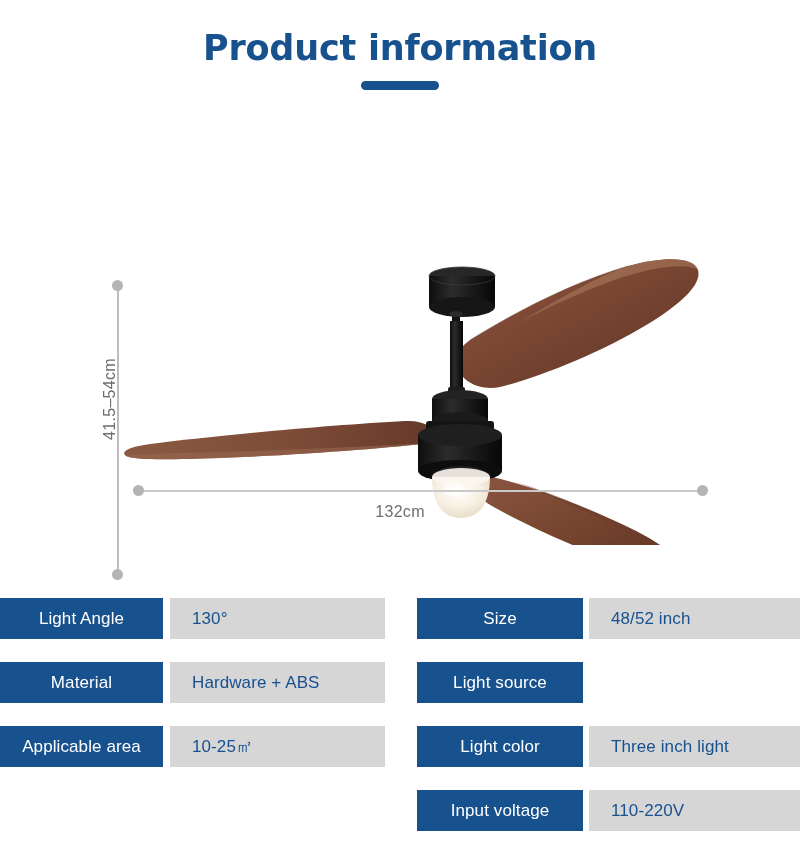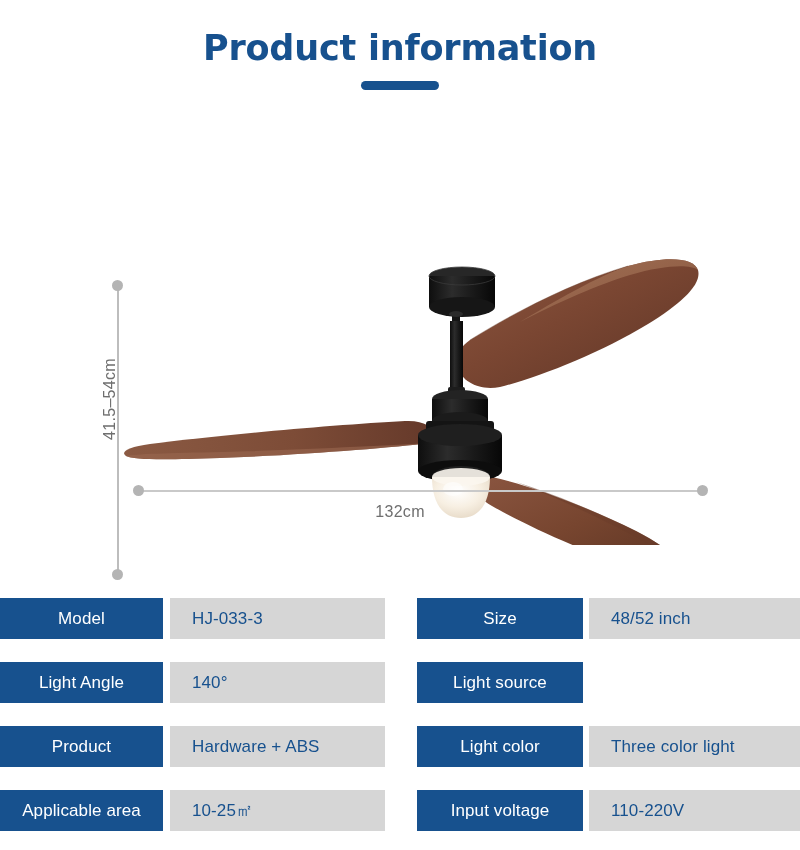--- a/index.html
+++ b/index.html
@@ -199,50 +199,46 @@
     <div class="dim-dot dot-h-left"></div>
     <div class="dim-dot dot-h-right"></div>
     <div class="dim-label-h">132cm</div>
   </div>
 
   <div class="spec-table">
     <div class="spec-cols">
 
       <div class="spec-col left">
         <div class="spec-row">
-          <div class="spec-label">Model</div>
-          <div class="spec-value">HJ-033-3</div>
-        </div>
-        <div class="spec-row">
           <div class="spec-label">Light Angle</div>
-          <div class="spec-value">140°</div>
-        </div>
-        <div class="spec-row">
-          <div class="spec-label">Product</div>
+          <div class="spec-value">130°</div>
+        </div>
+        <div class="spec-row">
+          <div class="spec-label">Material</div>
           <div class="spec-value">Hardware + ABS</div>
         </div>
         <div class="spec-row">
           <div class="spec-label">Applicable area</div>
           <div class="spec-value">10-25㎡</div>
         </div>
       </div>
 
       <div class="spec-col gap"></div>
 
       <div class="spec-col right">
         <div class="spec-row">
           <div class="spec-label">Size</div>
           <div class="spec-value">48/52 inch</div>
         </div>
         <div class="spec-row">
           <div class="spec-label">Light source</div>
         </div>
         <div class="spec-row">
           <div class="spec-label">Light color</div>
-          <div class="spec-value">Three color light</div>
+          <div class="spec-value">Three inch light</div>
         </div>
         <div class="spec-row">
           <div class="spec-label">Input voltage</div>
           <div class="spec-value">110-220V</div>
         </div>
       </div>
 
     </div>
   </div>
 

